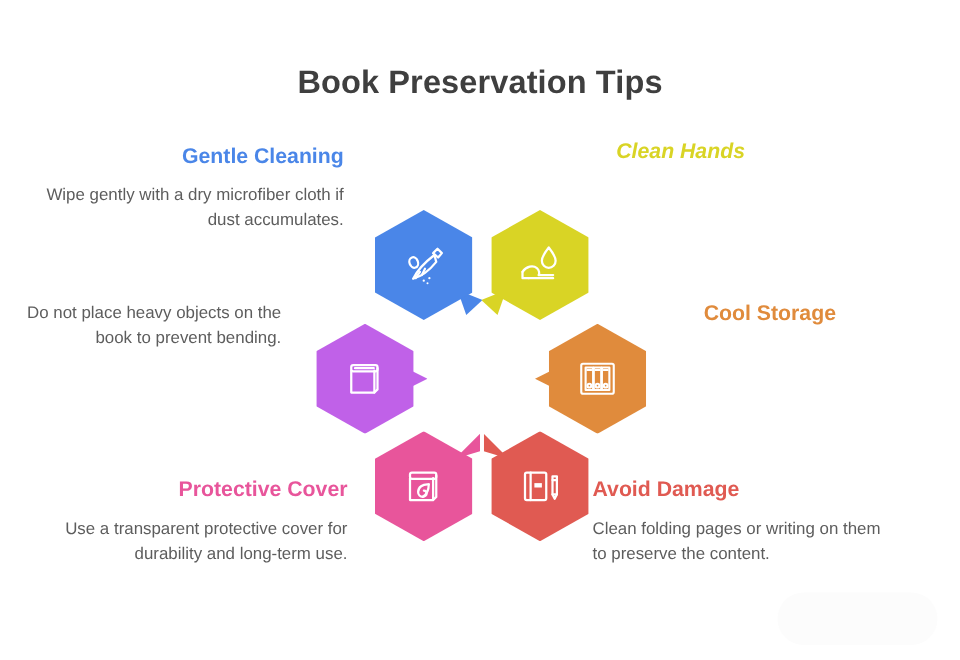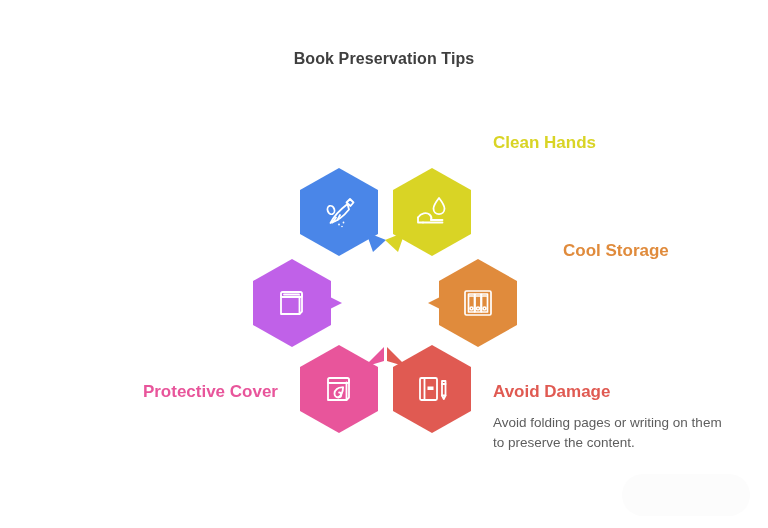--- a/index.html
+++ b/index.html
@@ -9,21 +9,21 @@
     font-family:"Liberation Sans", sans-serif;
     overflow:hidden;
     position:relative;
   }
   .canvas{position:relative;width:768px;height:528px;}
 
   .page-title{
     position:absolute;
     top:50px;left:0;width:768px;
     text-align:center;
-    font-size:16px;
+    font-size:26px;
     font-weight:bold;
     color:#3f3f3f;
     letter-spacing:0.1px;
   }
 
   
   .block{position:absolute;}
   .block .heading{
     font-size:17px;
     font-weight:bold;
@@ -35,23 +35,23 @@
     line-height:1.48;
     color:#5d5d5d;
   }
   .block.left{text-align:right;}
   .block.right{text-align:left;}
 
   .b-cleaning{left:15px;top:114px;width:260px;}
   .b-noheavy {left:15px;top:240px;width:210px;}
   .b-cover   {left:8px;top:381px;width:270px;}
 
-  .b-hands   {left:493px;top:132px;width:235px;}
+  .b-hands   {left:493px;top:110px;width:235px;font-style:italic;}
   .b-storage {left:563px;top:240px;width:215px;}
-  .b-damage  {left:493px;top:381px;width:235px;}
+  .b-damage  {left:474px;top:381px;width:235px;}
 
   
   .hex{
     position:absolute;
     width:78px;height:88px;
   }
   .hex .shape{
     position:absolute;inset:0;
     clip-path:polygon(50% 0%,100% 25%,100% 75%,50% 100%,0% 75%,0% 25%);
   }
@@ -90,39 +90,45 @@
     border-radius:22px;
   }
 </style>
 </head>
 <body>
 
 <div class="canvas">
 
   <div class="page-title">Book Preservation Tips</div>
 
+  <div class="block left b-cleaning">
+    <div class="heading" style="color:#4a86e8">Gentle Cleaning</div>
+    <div class="body">Wipe gently with a dry microfiber cloth if dust accumulates.</div>
+  </div>
 
   <div class="block left b-noheavy">
+    <div class="body">Do not place heavy objects on the book to prevent bending.</div>
   </div>
 
   <div class="block left b-cover">
     <div class="heading" style="color:#e8559b">Protective Cover</div>
+    <div class="body">Use a transparent protective cover for durability and long-term use.</div>
   </div>
 
   <div class="block right b-hands">
     <div class="heading" style="color:#d9d425">Clean Hands</div>
   </div>
 
   <div class="block right b-storage">
     <div class="heading" style="color:#e08b3c">Cool Storage</div>
   </div>
 
   <div class="block right b-damage">
     <div class="heading" style="color:#e05a52">Avoid Damage</div>
-    <div class="body">Avoid folding pages or writing on them to preserve the content.</div>
+    <div class="body">Clean folding pages or writing on them to preserve the content.</div>
   </div>
 
   <div class="hex h-cleaning">
     <div class="tail t-br" style="background:#4a86e8"></div>
     <div class="shape" style="background:#4a86e8"></div>
     <div class="glyph">
       <svg width="40" height="40" viewBox="0 0 40 40" fill="none" stroke="#ffffff" stroke-width="1.8" stroke-linecap="round" stroke-linejoin="round">
         <path d="M31 7 L34.5 10.5 L31.5 14 L27.5 10.5 Z"></path>
         <path d="M28.5 12 C22 17 15 24 11.5 31 C17 29.5 24 25 30 17.5 Z"></path>
         <path d="M17 25.5 L13.5 30.5"></path>

